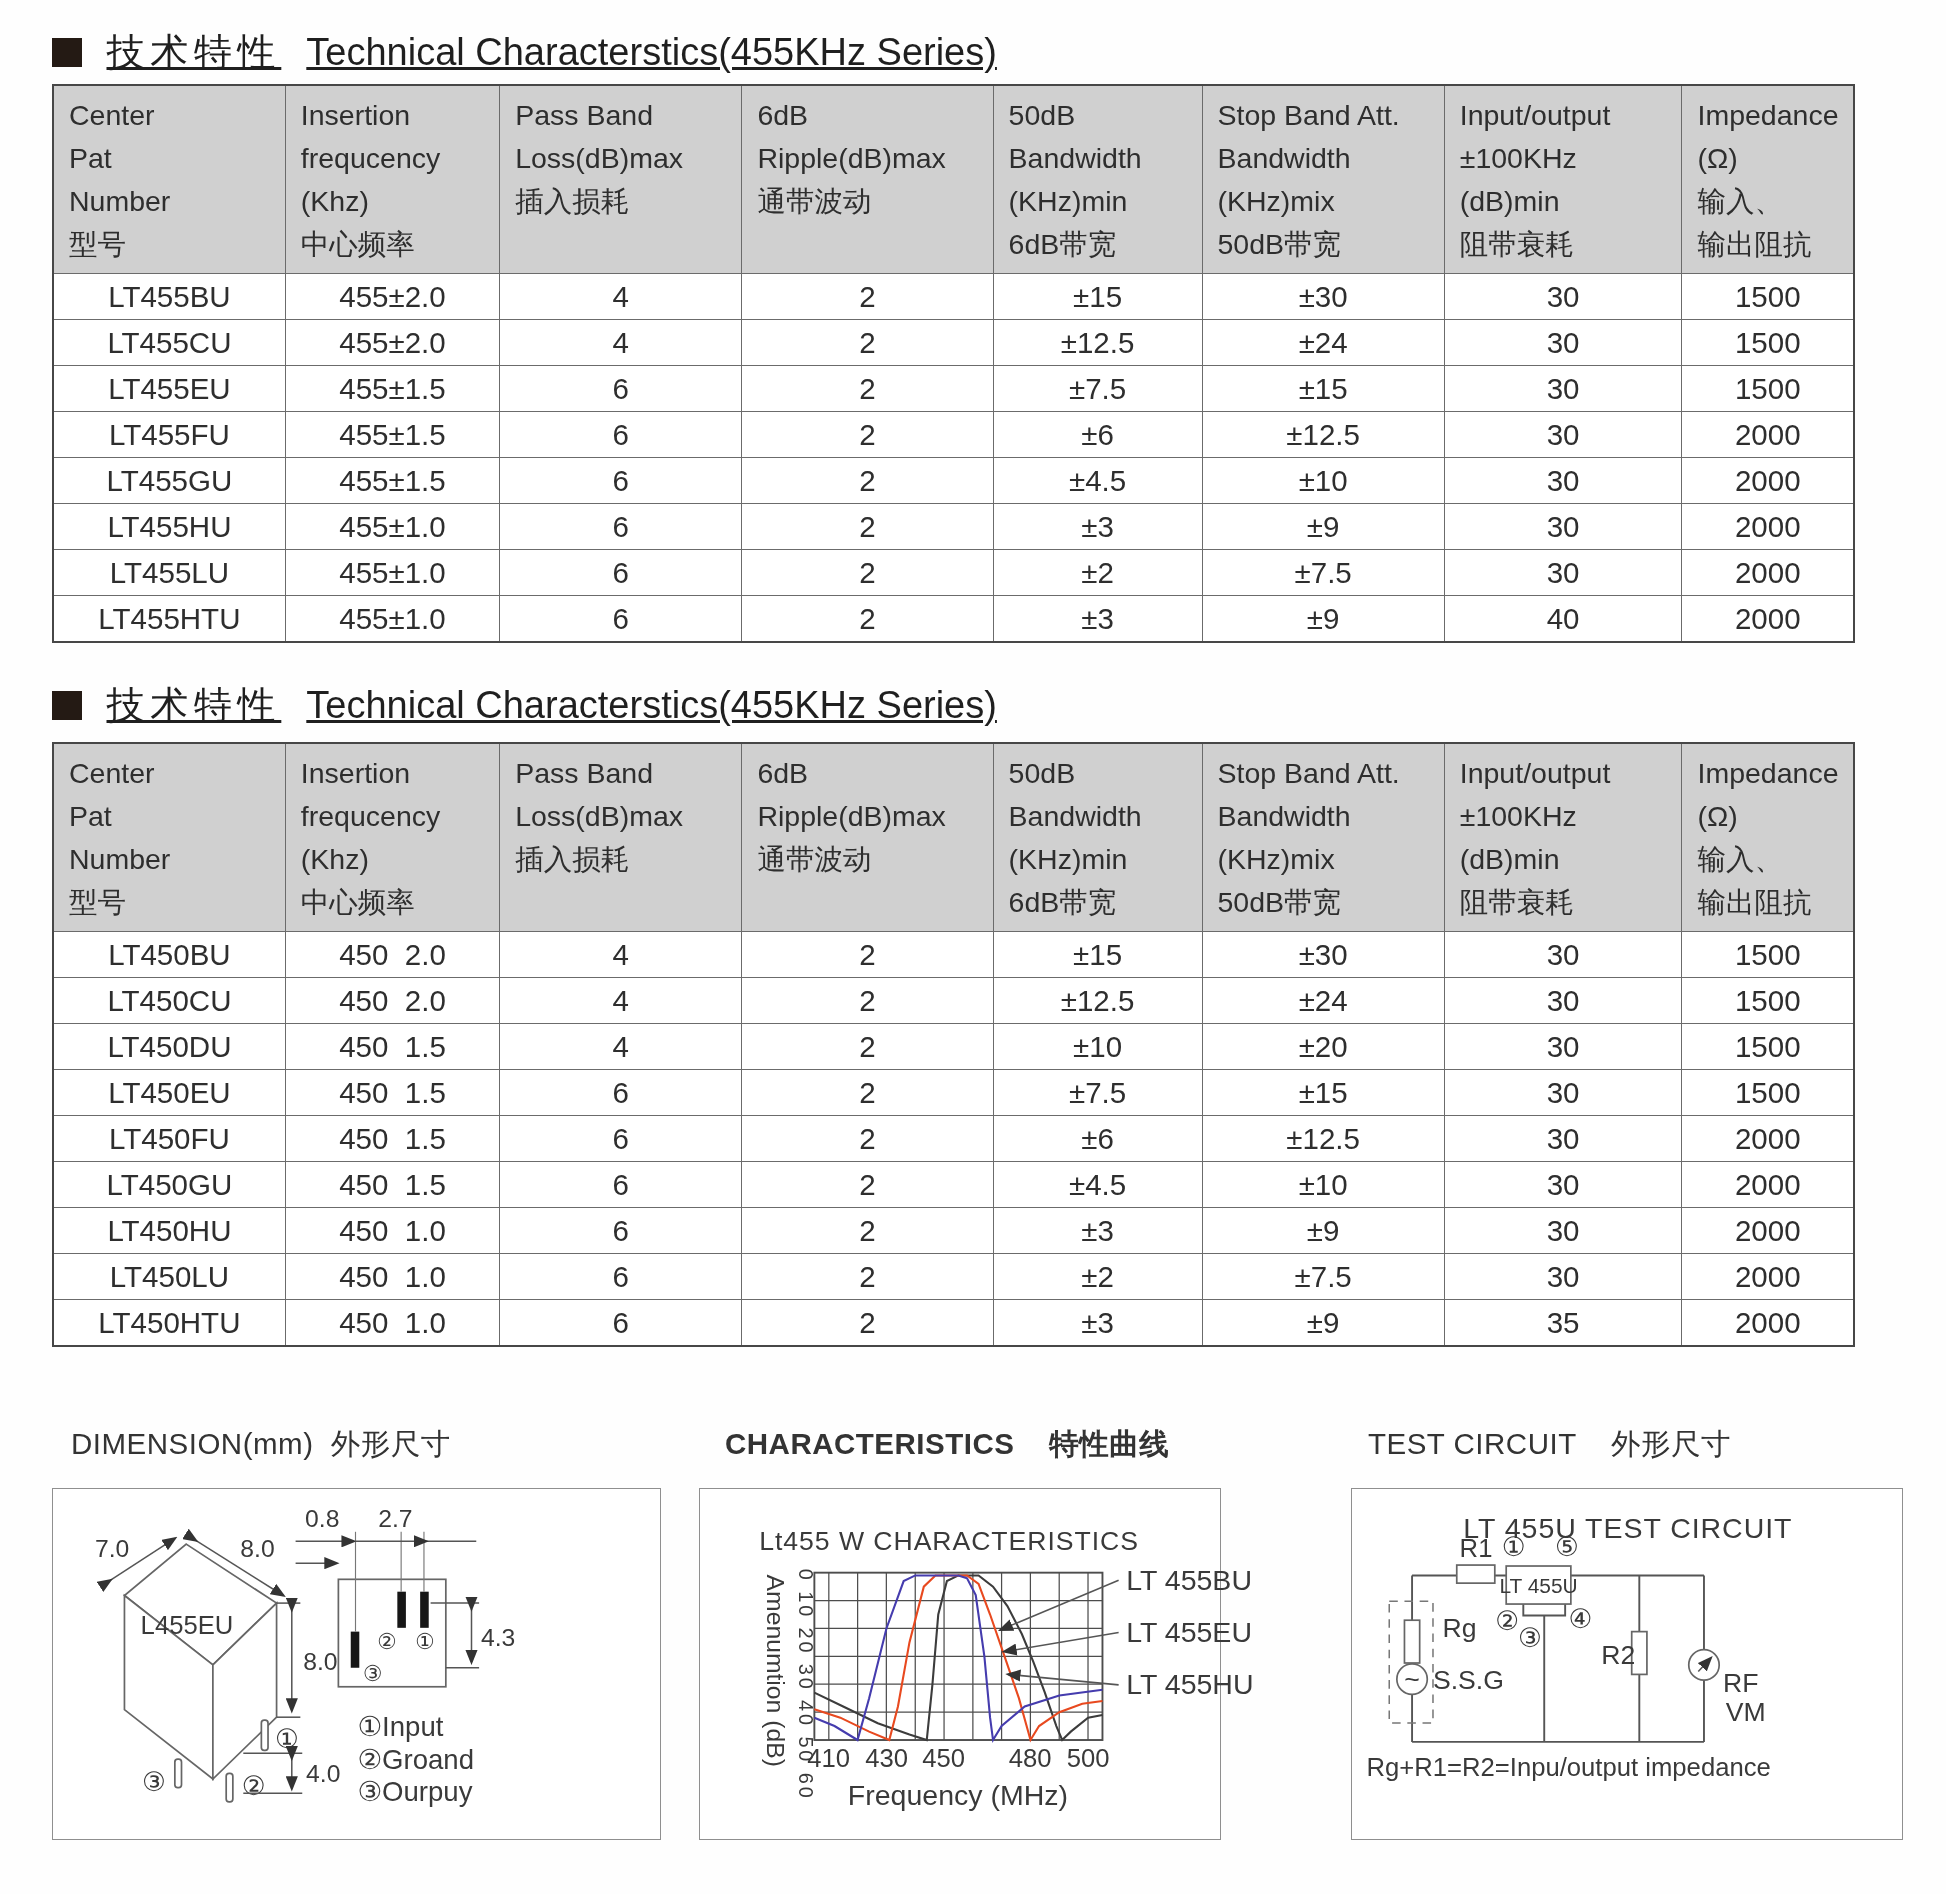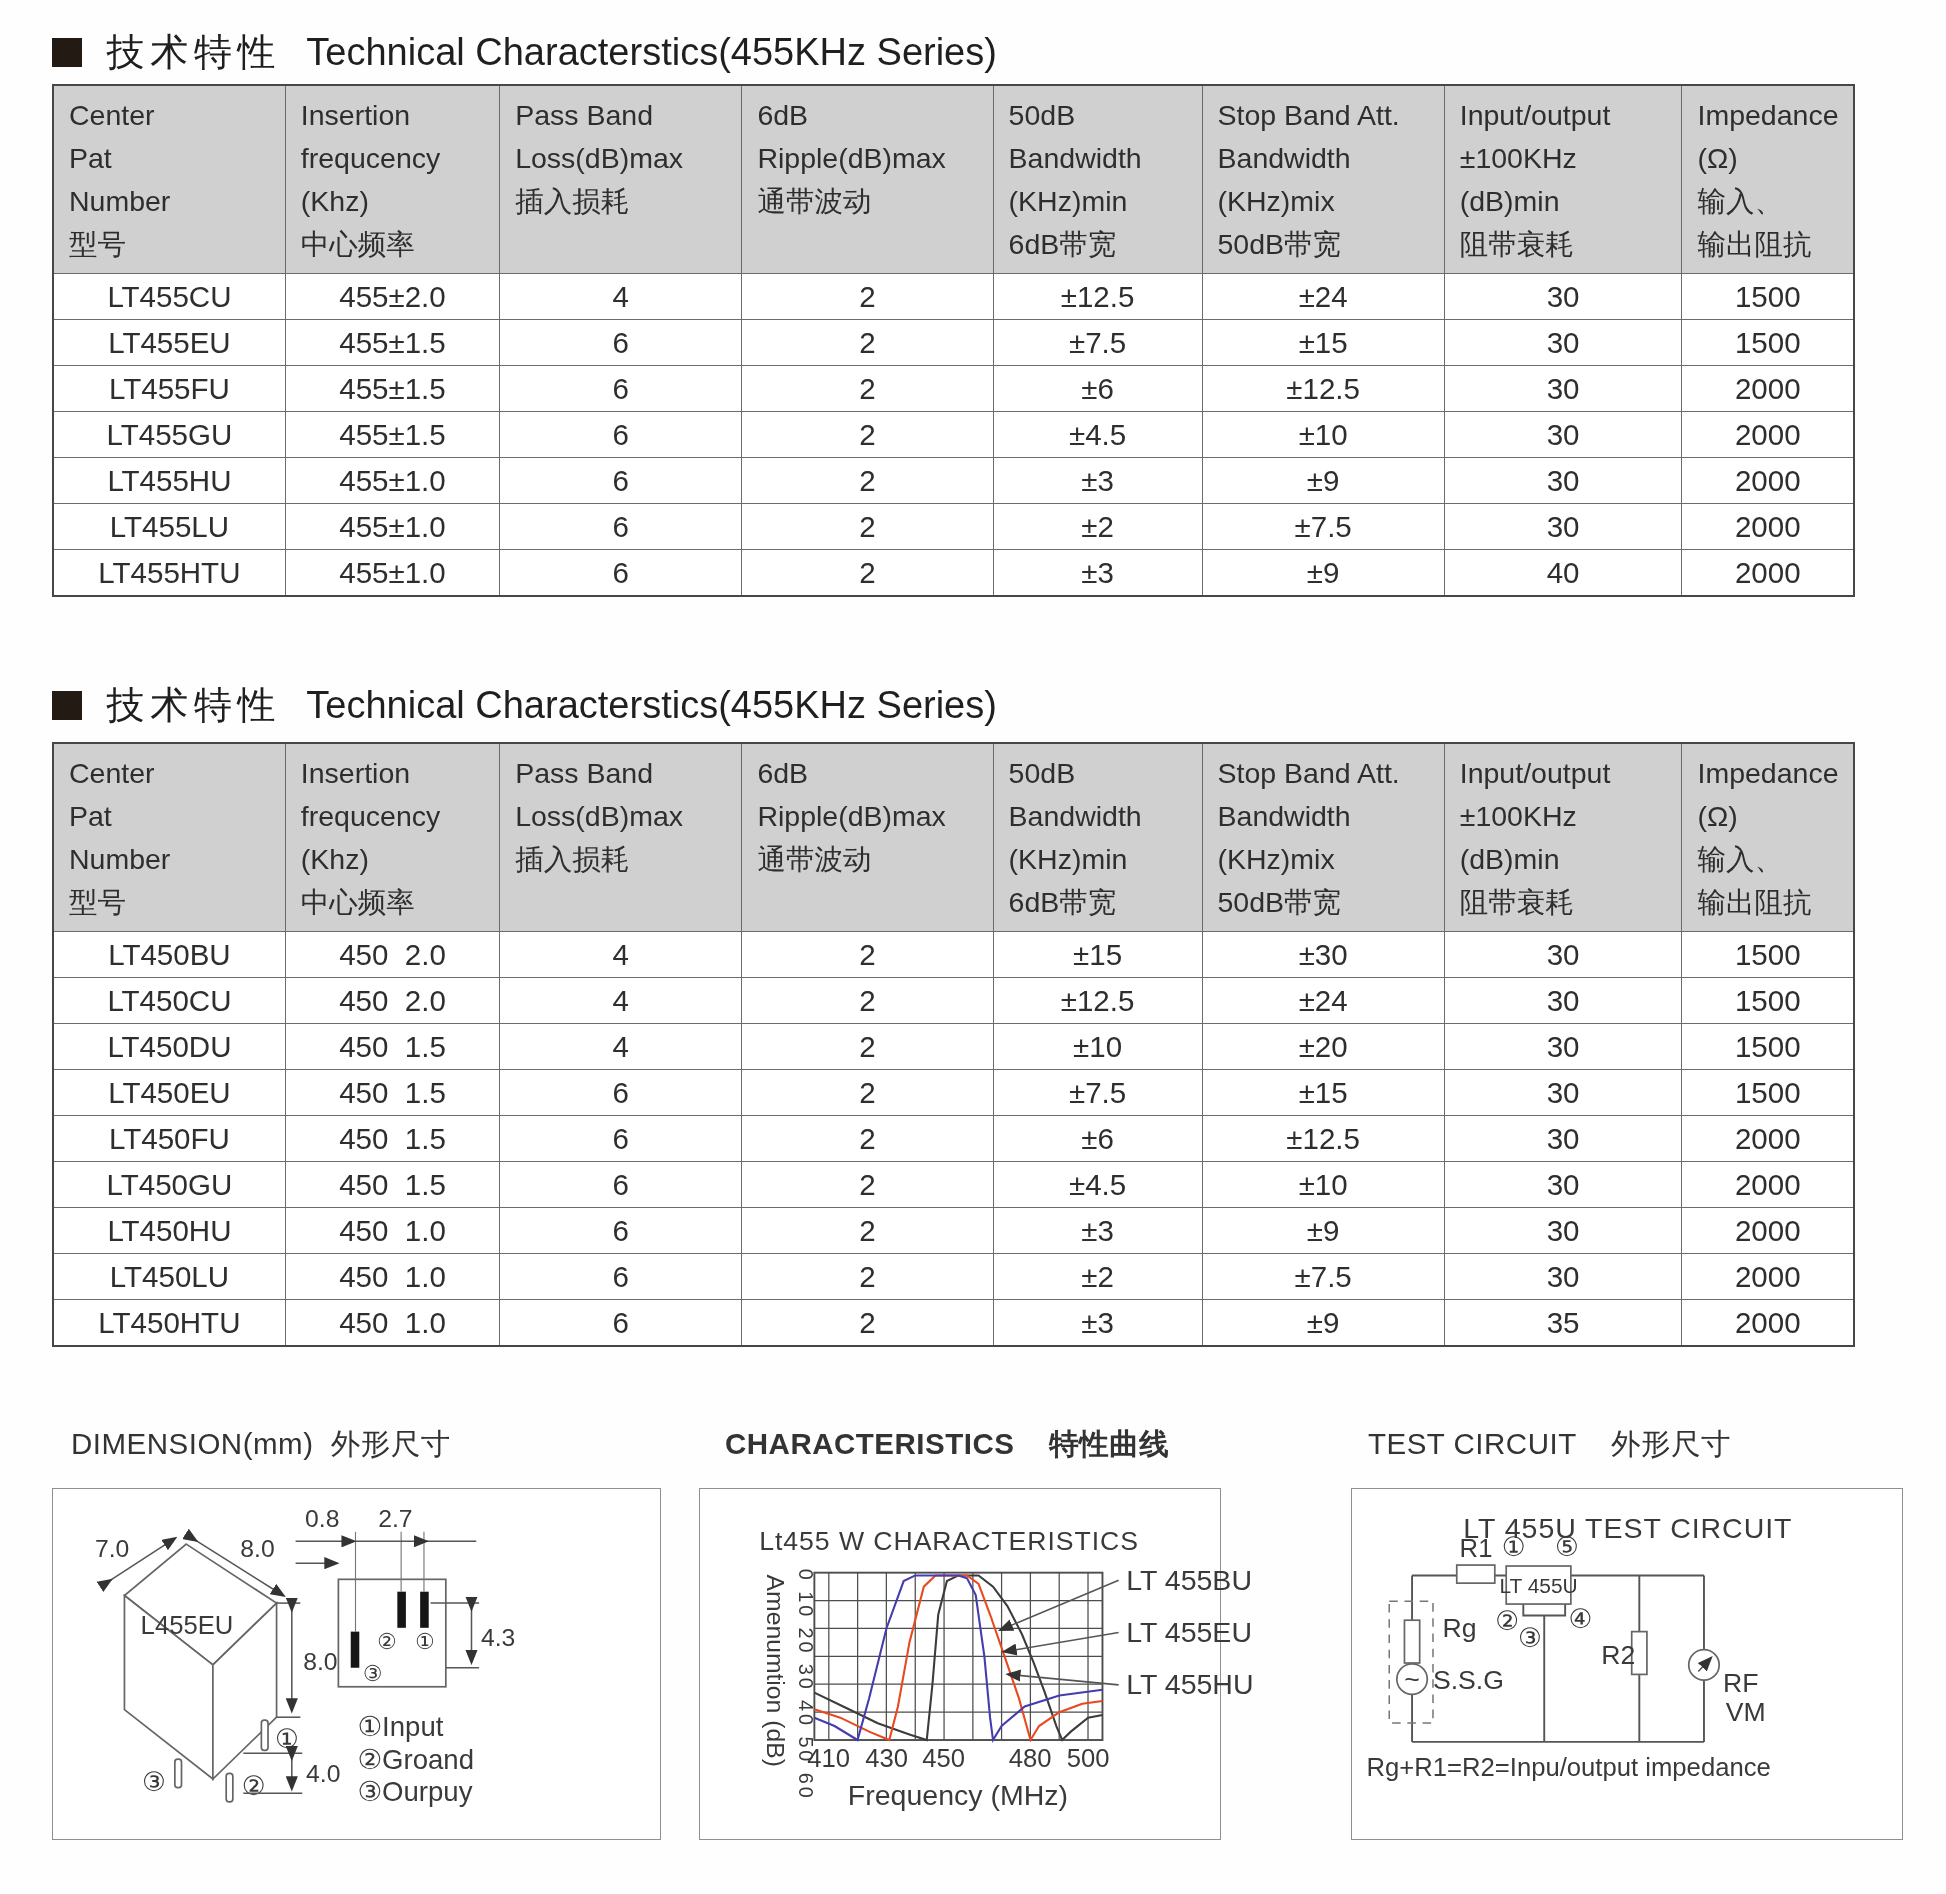--- a/index.html
+++ b/index.html
@@ -1,18 +1,18 @@
 <!DOCTYPE html>
 <html style="font-size:15px"><head>
 <meta charset="utf-8">
 <style>
   html,body{margin:0;padding:0;background:#ffffff;}
   .page{position:relative;width:1947px;height:1895px;background:#fefefe;
         font-family:"Liberation Sans","DejaVu Sans",sans-serif;color:#2b2b2b;overflow:hidden;}
-  .sec-title{position:absolute;display:flex;align-items:center;gap:25px;font-size:38px;color:#1f1f1f;}
+  .sec-title{position:absolute;display:flex;align-items:center;gap:25px;font-size:38px;color:#1f1f1f;text-decoration:underline;}
   .sec-title .bullet{width:29.5px;height:29.5px;background:#241a14;display:inline-block;}
   .sec-title .cjk{letter-spacing:5.7px;}
   .spec{position:absolute;border-collapse:collapse;table-layout:fixed;width:1803px;left:52px;background:#fff;margin-top:8px;}
   .spec,.spec th,.spec td{border:1.9px solid #6b6b6b;}
   .spec{border:2.9px solid #474747;}
   .spec th{background:#d0d0d0;vertical-align:top;text-align:left;font-weight:normal;
            font-size:28.5px;padding:7.6px 3.8px 7.6px 15px;height:181px;box-sizing:border-box;color:#2e2e2e;}
   .spec th div{line-height:43px;white-space:nowrap;}
   .spec td{height:45px;text-align:center;font-size:29.5px;padding:0;white-space:pre;color:#2e2e2e;}
   .c1{width:12.9%}.c2{width:11.9%}.c3{width:13.45%}.c4{width:13.95%}
@@ -93,20 +93,30 @@
         <th>
             <div>Impedance</div>
             <div>(Ω)</div>
             <div>输入、</div>
             <div>输出阻抗</div>
           </th>
       </tr>
     </thead>
     <tbody>
         <tr>
+          <td>LT455BU</td>
+          <td>455±2.0</td>
+          <td>4</td>
+          <td>2</td>
+          <td>±15</td>
+          <td>±30</td>
+          <td>30</td>
+          <td>1500</td>
+        </tr>
+        <tr>
           <td>LT455CU</td>
           <td>455±2.0</td>
           <td>4</td>
           <td>2</td>
           <td>±12.5</td>
           <td>±24</td>
           <td>30</td>
           <td>1500</td>
         </tr>
         <tr>

